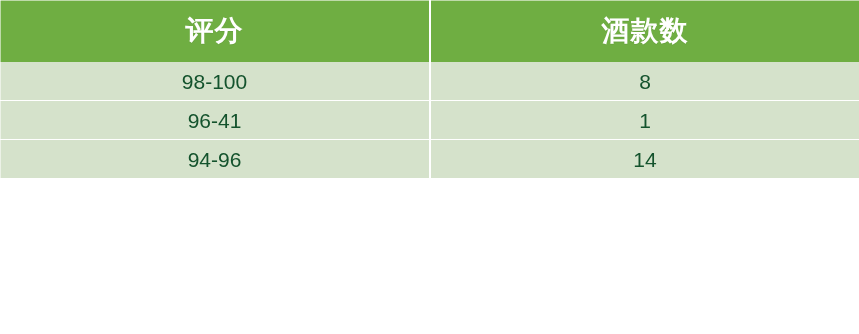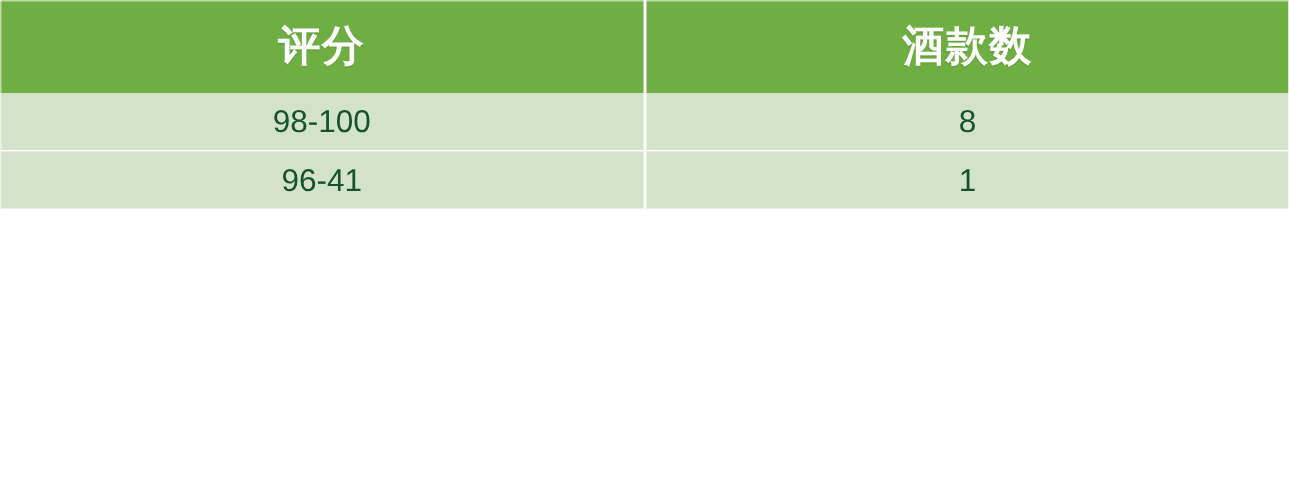--- a/index.html
+++ b/index.html
@@ -115,17 +115,21 @@
     </thead>
     <tbody>
       <tr class="data-row row-odd">
         <td class="cell-score">98-100</td>
         <td class="cell-count">8</td>
       </tr>
       <tr class="data-row row-odd">
         <td class="cell-score">96-41</td>
         <td class="cell-count">1</td>
       </tr>
+      <tr class="data-row row-odd">
+        <td class="cell-score">94-96</td>
+        <td class="cell-count">14</td>
+      </tr>
     </tbody>
   </table>
   <div class="edge-top"></div>
   <div class="edge-left"></div>
 </div>
 
 </body></html>

